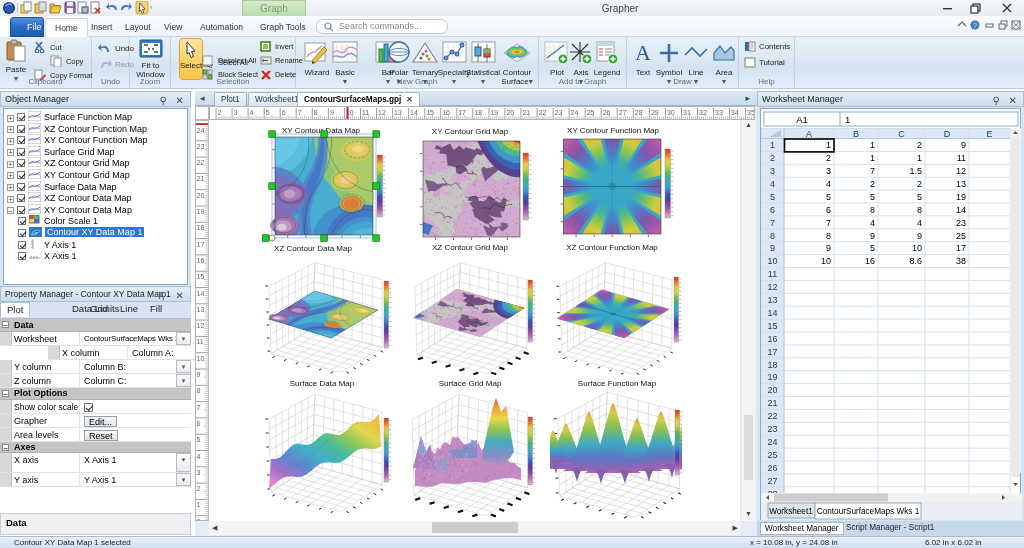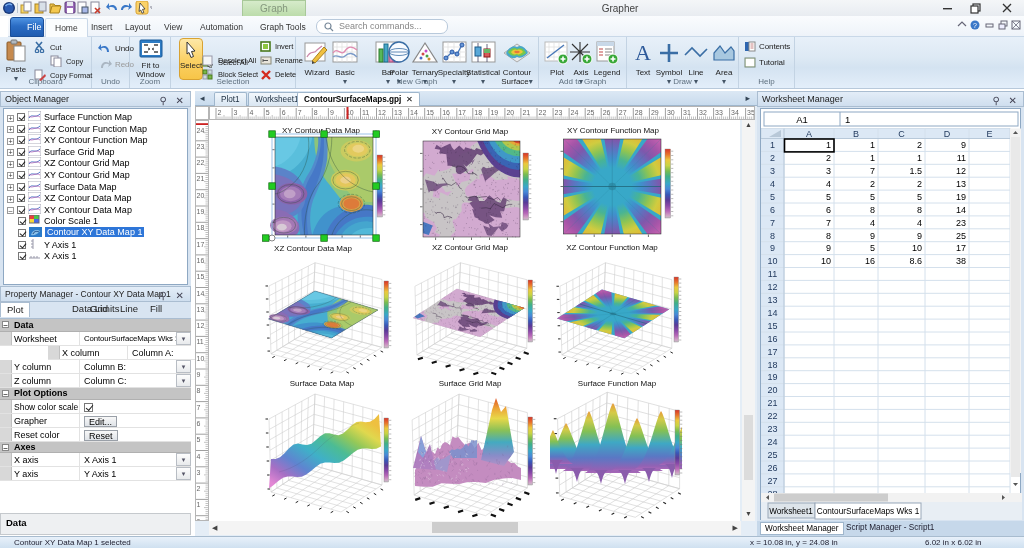--- a/index.html
+++ b/index.html
@@ -466,28 +466,28 @@
       </div>
     <div class="prow" style="height:14px;">
         <span class="plabel" style="font-size:8.5px;">Show color scale</span>
         <div class="pval"><span class="pchk"></span></div>
       </div>
     <div class="prow" style="height:14px;">
         <span class="plabel">Grapher</span>
         <div class="pval"><span class="pbtn">Edit...</span></div>
       </div>
     <div class="prow" style="height:14px;">
-        <span class="plabel">Reset color</span>
+        <span class="plabel">Area levels</span>
         <div class="pval"><span class="pbtn">Reset</span></div>
       </div>
     <div class="prow psec" style="height:11px;">
         <span class="pminus">–</span>
         <span style="position:absolute;left:14px;top:0px;">Axes</span>
       </div>
-    <div class="prow" style="height:14px;">
+    <div class="prow" style="height:20px;">
         <span class="plabel">X axis</span>
         <div class="pval">X Axis 1<span class="pdrop">▾</span></div>
       </div>
     <div class="prow" style="height:14px;">
         <span class="plabel">Y axis</span>
         <div class="pval">Y Axis 1<span class="pdrop">▾</span></div>
       </div>
   </div>
   <div id="databar">Data</div>
 </div>

